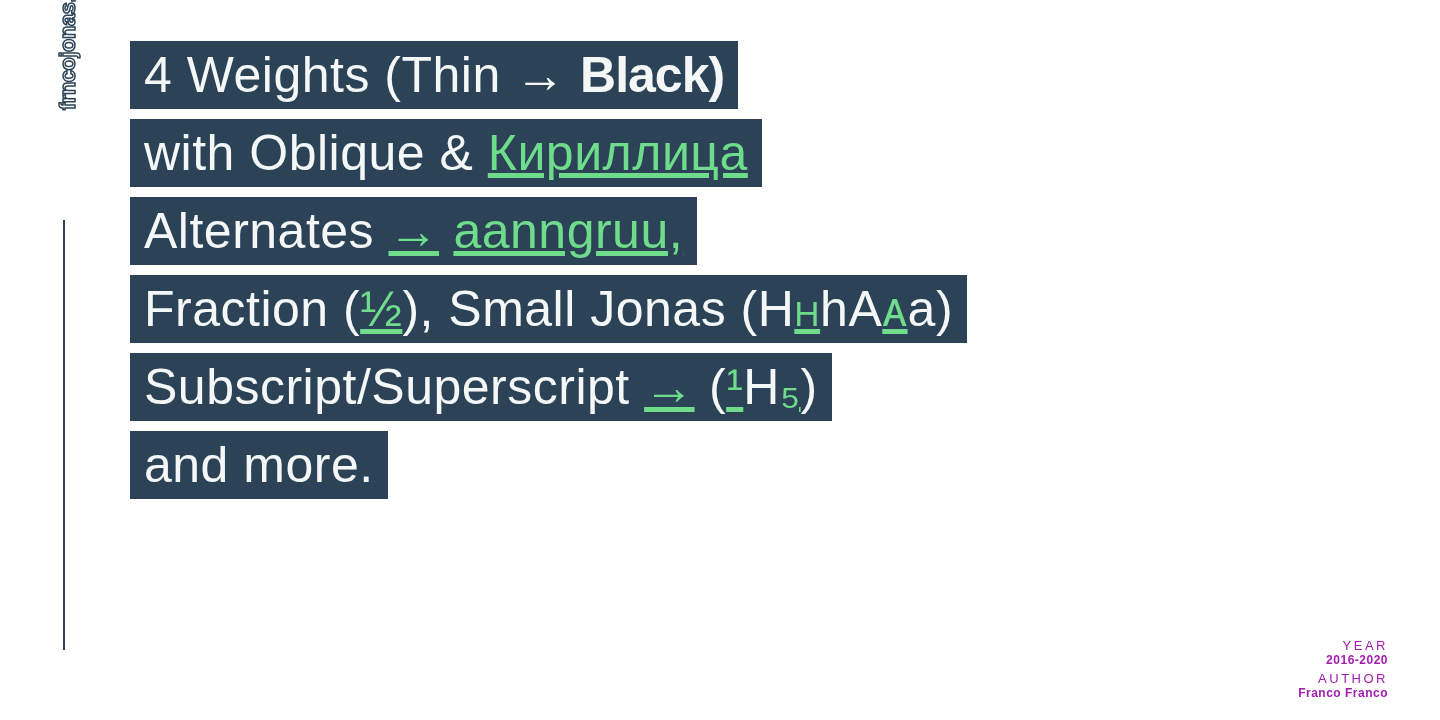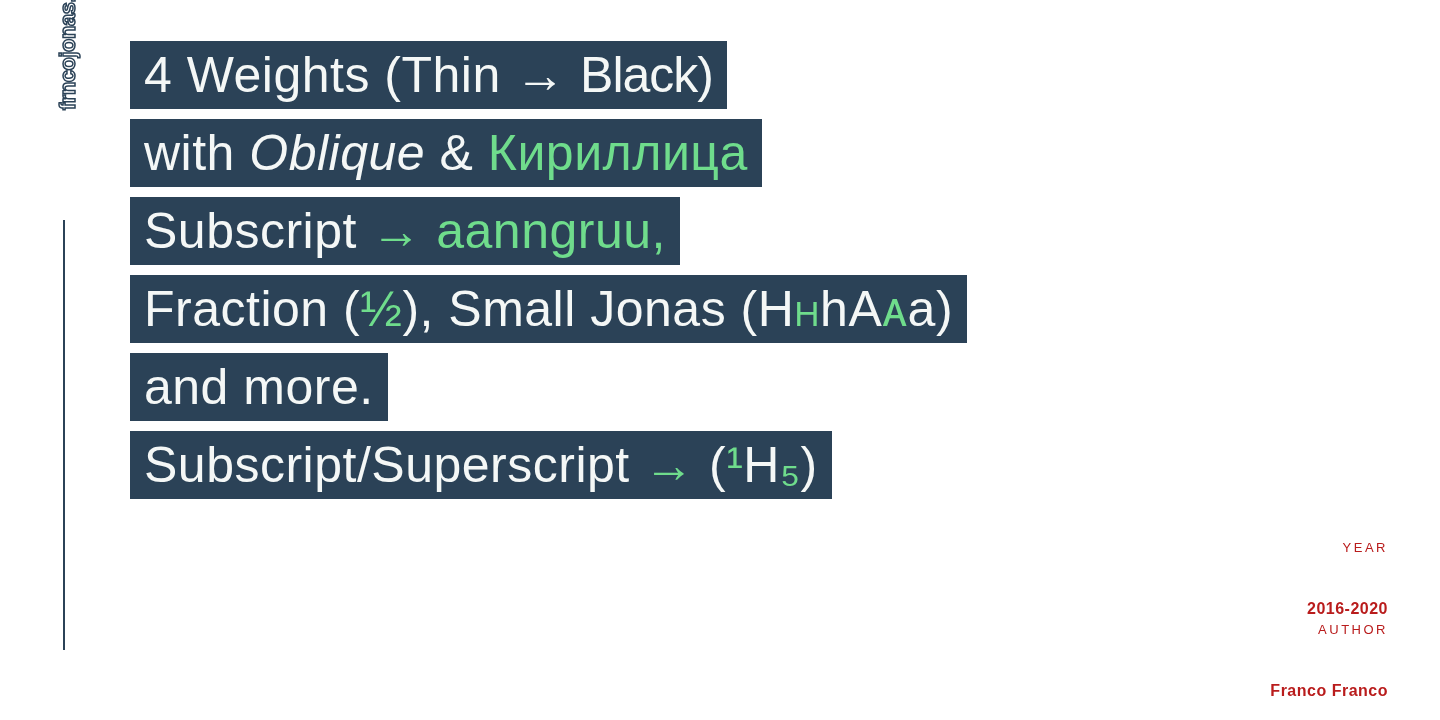--- a/index.html
+++ b/index.html
@@ -51,45 +51,44 @@
   }
   .line .bg {
     background: #2b4257;
     color: #f4f7f6;
     padding: 6px 14px 6px 14px;
     display: inline;
     box-decoration-break: clone;
     -webkit-box-decoration-break: clone;
   }
   .thin   { font-weight: 200; }
-  .bold   { font-weight: 400; letter-spacing: -1px; margin-top: 40px; }
-  .italic { font-style: italic; }
-  .green  { color: #6fdc8c; }
+  .bold   { font-weight: 700; letter-spacing: -1px; margin-top: 40px; }
+  .italic { }
+  .green  { color: #6fdc8c; text-decoration: underline; }
   .sc     { font-variant: small-caps; }
 
   
   .meta {
     position: absolute;
     right: 52px;
     bottom: 20px;
     text-align: right;
-    color: #b91c1c;
+    color: #a21caf;
   }
   .meta .label {
     font-size: 13px;
     letter-spacing: 2.5px;
     text-transform: uppercase;
     font-weight: 400;
     margin-top: 4px;
   }
   .meta .value {
-    font-size: 16px;
+    font-size: 12px;
     font-weight: 800;
     letter-spacing: 0.5px;
-    margin-top: 45px;
   }
 </style>
 </head>
 <body>
 
 <div class="brand">frncojonas.com</div>
 
 <div class="vrule"></div>
 
 <div class="content">
@@ -102,40 +101,40 @@
 
   <div class="line">
     <span class="bg">
       <span>with </span><span class="italic">Oblique</span><span> &amp; </span><span class="green">Кириллица</span>
     </span>
   </div>
 
 
   <div class="line">
     <span class="bg">
-      <span>Subscript </span><span class="green">→</span><span> </span><span class="green">aanngruu,</span>
+      <span>Alternates </span><span class="green">→</span><span> </span><span class="green">aanngruu,</span>
     </span>
   </div>
 
   <div class="line">
     <span class="bg">
       <span>Fraction (</span><span class="green">½</span><span>), Small Jonas (H</span><span class="green sc">н</span><span>hA</span><span class="green sc">ᴀ</span><span>a)</span>
     </span>
   </div>
 
 
   <div class="line">
     <span class="bg">
-      <span>and more.</span>
+      <span>Subscript/Superscript </span><span class="green">→</span><span> (</span><span class="green">¹</span><span>H</span><span class="green">₅</span><span>)</span>
     </span>
   </div>
 
   <div class="line">
     <span class="bg">
-      <span>Subscript/Superscript </span><span class="green">→</span><span> (</span><span class="green">¹</span><span>H</span><span class="green">₅</span><span>)</span>
+      <span>and more.</span>
     </span>
   </div>
 
 </div>
 
 <div class="meta">
   <div class="label">Year</div>
   <div class="value">2016-2020</div>
   <div class="label">Author</div>
   <div class="value">Franco Franco</div>

